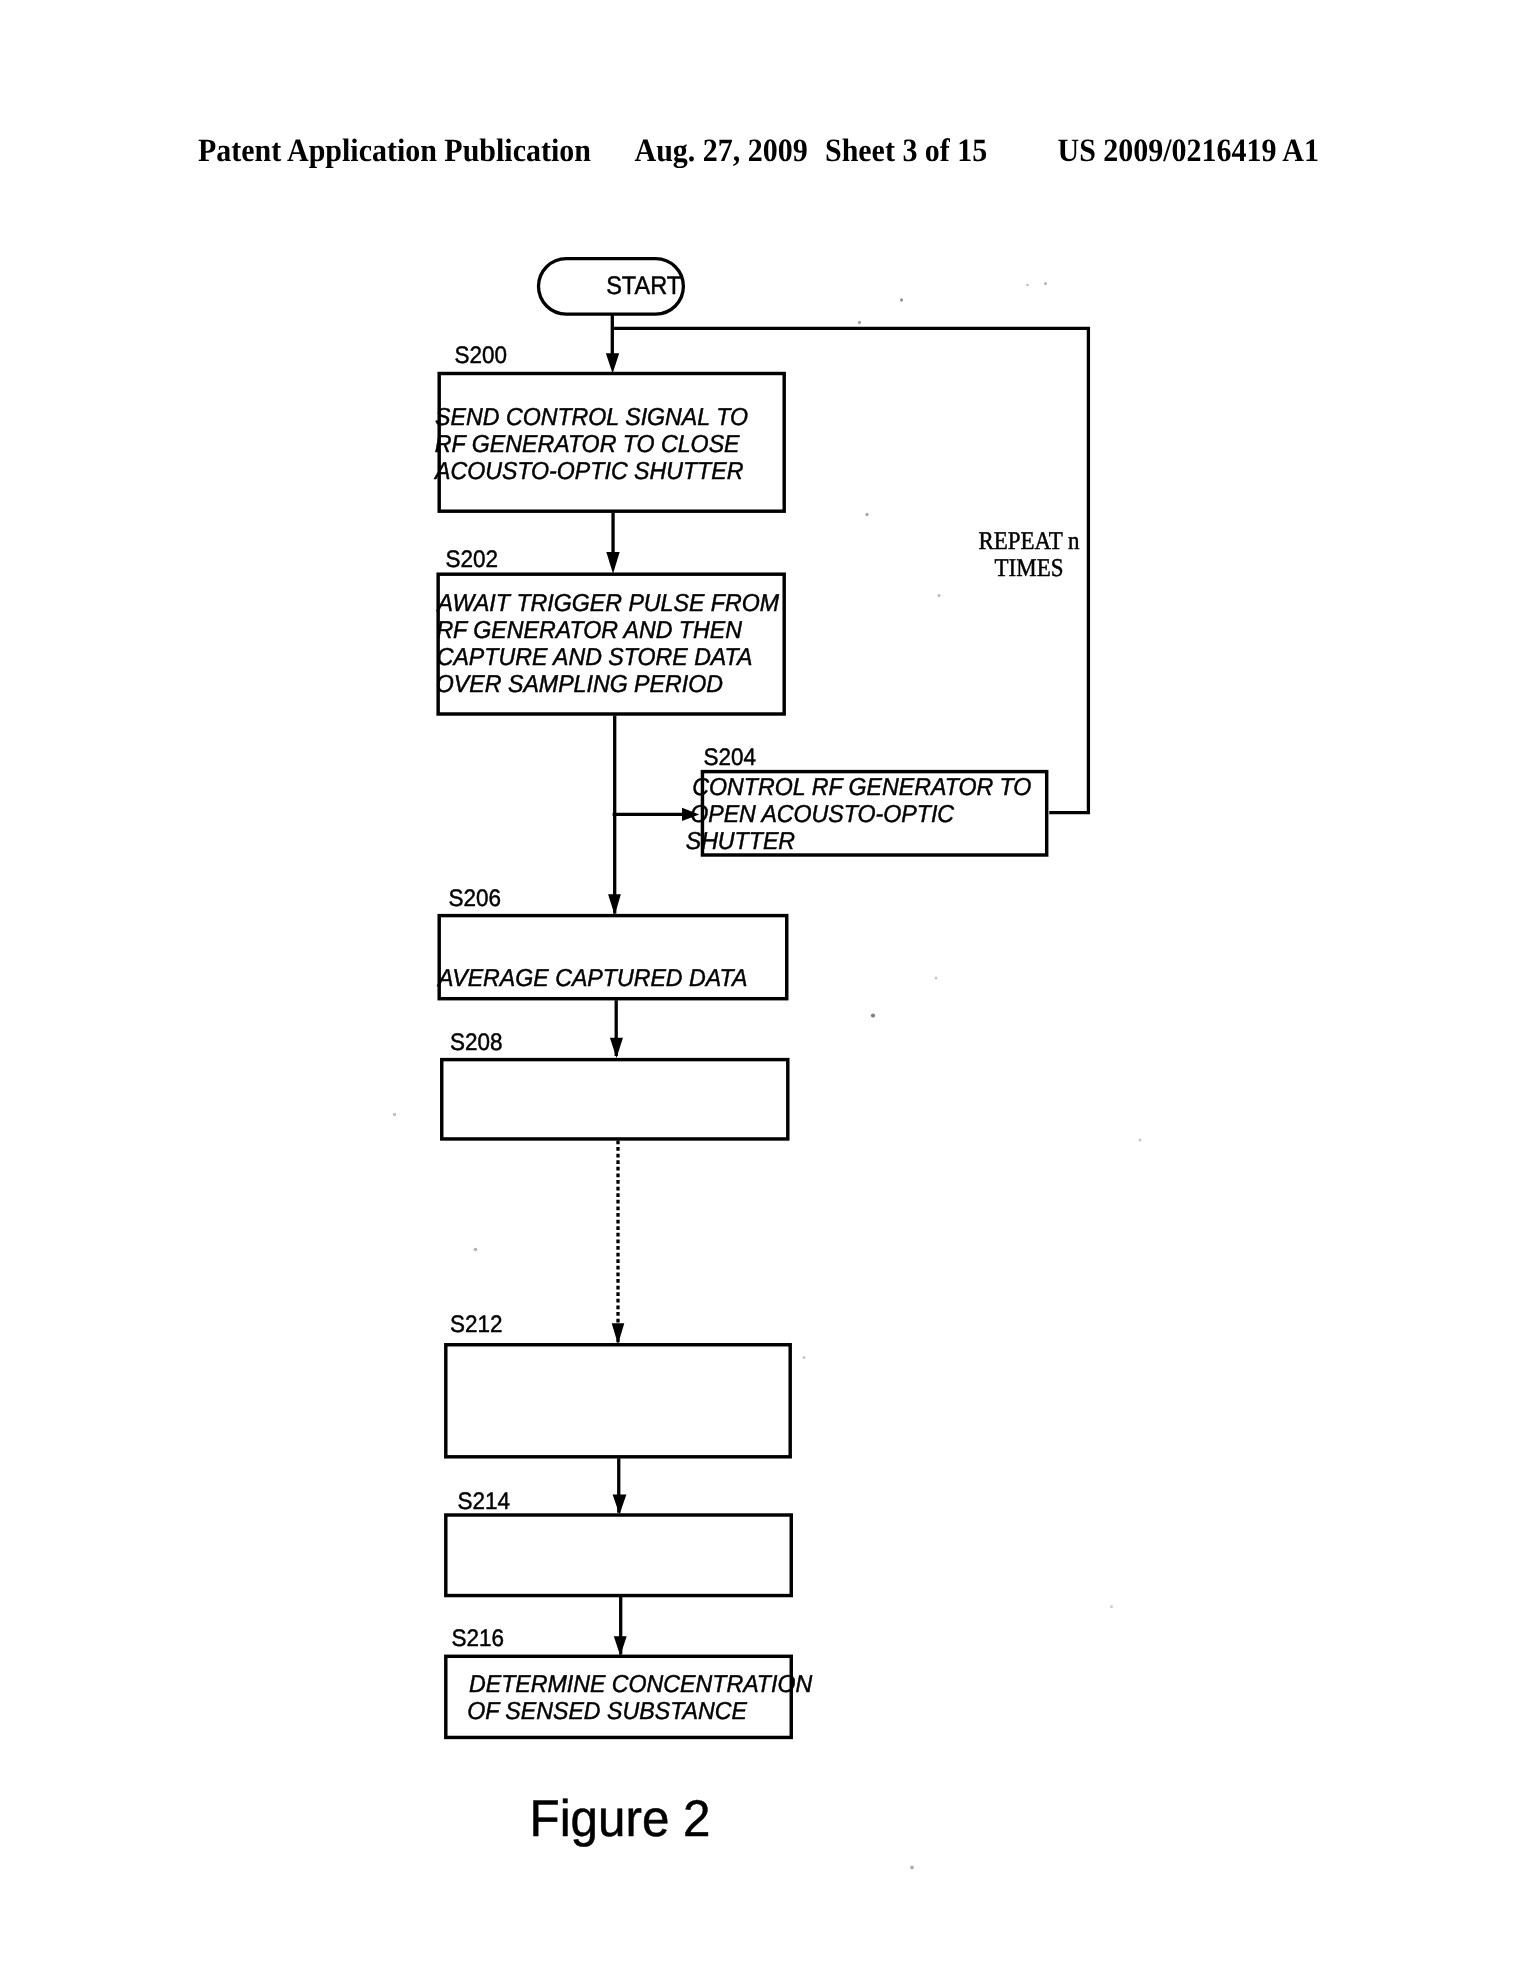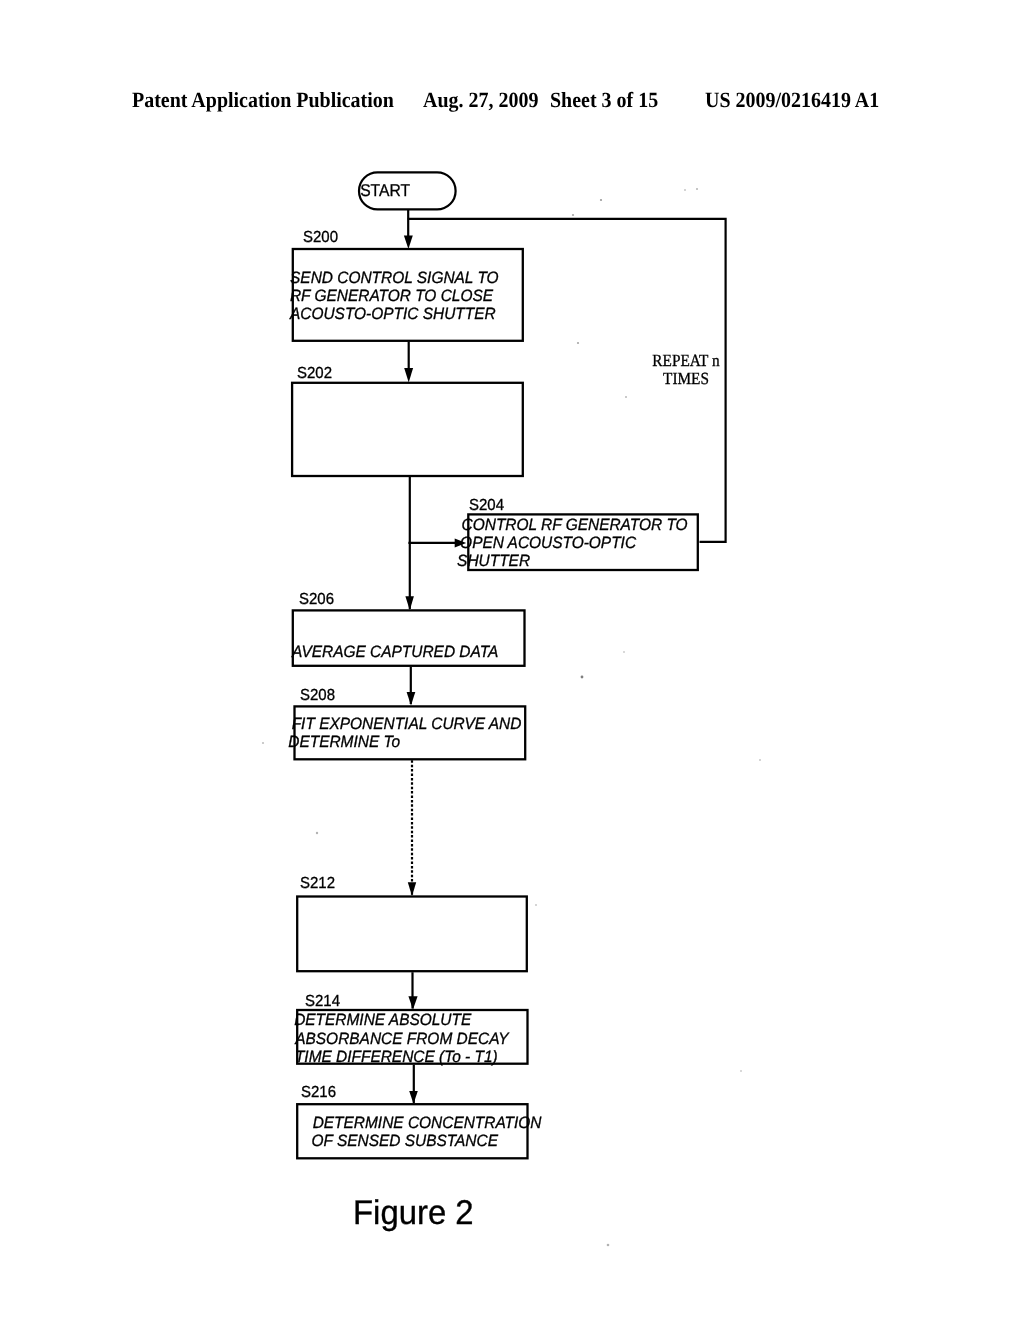--- a/index.html
+++ b/index.html
@@ -16,21 +16,21 @@
 
   
   #fc-svg{position:absolute;left:0;top:0;width:1024px;height:1320px;}
   .node{position:absolute;display:flex;flex-direction:column;align-items:flex-start;
         justify-content:center;text-align:center;font-style:italic;}
   .node .ln,.side .ln,.cap .ln{display:block;white-space:nowrap;
         transform:scaleX(0.945);font-size:16.35px;line-height:18.15px;
         -webkit-text-stroke:0.32px #000;}
   .tag{position:absolute;font-size:16px;white-space:nowrap;
        transform:scaleX(0.936);transform-origin:left top;-webkit-text-stroke:0.32px #000;}
-  .cap{position:absolute;display:flex;align-items:center;justify-content:flex-start;}
+  .cap{position:absolute;display:flex;align-items:center;justify-content:flex-end;}
   .side{position:absolute;text-align:center;}
   .side .ln{font-size:17px;line-height:17.7px;transform:scaleX(0.9);}
   .cap .ln{font-size:17px;transform:scaleX(0.921);}
   .figlabel{position:absolute;font-size:34.3px;white-space:nowrap;line-height:34.3px;
             transform:scaleX(0.959);transform-origin:left top;-webkit-text-stroke:0.35px #000;}
   #speckles{position:absolute;left:0;top:0;width:1024px;height:1320px;pointer-events:none;}
 </style>
 </head>
 <body>
 
@@ -83,47 +83,44 @@
   </div>
 
   <div class="tag" style="left:302.7px;top:228.9px;">S200</div>
   <div class="node" style="left:284.40px;top:235.95px;width:250.00px;height:120.00px;">
     <span class="ln">SEND CONTROL SIGNAL TO</span>
     <span class="ln">RF GENERATOR TO CLOSE</span>
     <span class="ln">ACOUSTO-OPTIC SHUTTER</span>
   </div>
 
   <div class="tag" style="left:296.7px;top:364.7px;">S202</div>
+  <div class="node" style="left:285.25px;top:369.05px;width:250.00px;height:120.00px;">
+    <span class="ln">AWAIT TRIGGER PULSE FROM</span>
+    <span class="ln">RF GENERATOR AND THEN</span>
+    <span class="ln">CAPTURE AND STORE DATA</span>
+    <span class="ln">OVER SAMPLING PERIOD</span>
+  </div>
 
   <div class="tag" style="left:469.3px;top:496.9px;">S204</div>
   <div class="node" style="left:455px;top:483.40px;width:250.00px;height:120.00px;">
     <span class="ln">CONTROL RF GENERATOR TO</span>
     <span class="ln">OPEN ACOUSTO-OPTIC</span>
     <span class="ln">SHUTTER</span>
   </div>
 
   <div class="tag" style="left:298.6px;top:590.9px;">S206</div>
   <div class="node" style="left:286.45px;top:592px;width:250.00px;height:120.00px;">
     <span class="ln">AVERAGE CAPTURED DATA</span>
   </div>
 
   <div class="tag" style="left:300.3px;top:686.9px;">S208</div>
-  <div class="node" style="left:284.65px;top:672.80px;width:250.00px;height:120.00px;">
-    <span class="ln">FIT EXPONENTIAL CURVE AND</span>
-    <span class="ln">DETERMINE To</span>
-  </div>
 
   <div class="tag" style="left:300.3px;top:875.2px;">S212</div>
 
   <div class="tag" style="left:304.6px;top:993.2px;">S214</div>
-  <div class="node" style="left:289.25px;top:978.60px;width:250.00px;height:120.00px;">
-    <span class="ln">DETERMINE ABSOLUTE</span>
-    <span class="ln">ABSORBANCE FROM DECAY</span>
-    <span class="ln">TIME DIFFERENCE (To - T1)</span>
-  </div>
 
   <div class="tag" style="left:301.3px;top:1083.5px;">S216</div>
   <div class="node" style="left:306px;top:1072.00px;width:250.00px;height:120.00px;">
     <span class="ln">DETERMINE CONCENTRATION</span>
     <span class="ln">OF SENSED SUBSTANCE</span>
   </div>
 
   <div class="side" style="left:636px;top:352px;width:100px;font-family:Liberation Serif, serif;">
     <span class="ln" style="text-align:center">REPEAT n</span>
     <span class="ln" style="text-align:center">TIMES</span>

